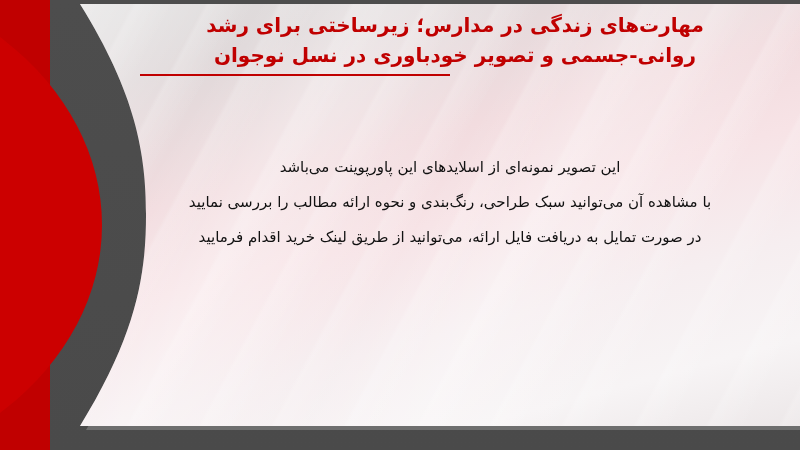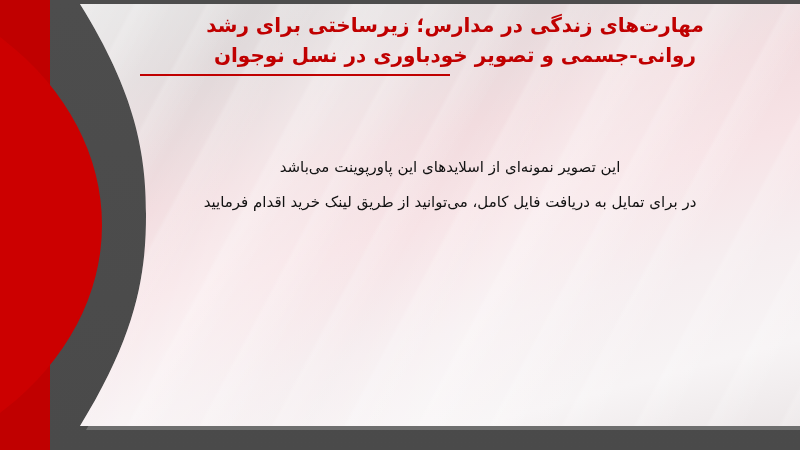--- a/index.html
+++ b/index.html
@@ -155,16 +155,17 @@
   </div>
 
   <div class="title-block">
     <div class="title-line">مهارت‌های زندگی در مدارس؛ زیرساختی برای رشد</div>
     <div class="title-line">روانی-جسمی و تصویر خودباوری در نسل نوجوان</div>
   </div>
   <div class="title-rule"></div>
 
   <div class="body-block">
     <div class="body-line">این تصویر نمونه‌ای از اسلایدهای این پاورپوینت می‌باشد</div>
-    <div class="body-line">در برای تمایل به دریافت فایل کامل، می‌توانید از طریق لینک خرید اقدام فرمایید</div>
+    <div class="body-line">با مشاهده آن می‌توانید سبک طراحی، رنگ‌بندی و نحوه ارائه مطالب را بررسی نمایید</div>
+    <div class="body-line">در صورت تمایل به دریافت فایل ارائه، می‌توانید از طریق لینک خرید اقدام فرمایید</div>
   </div>
 
 </div>
 
 </body></html>

